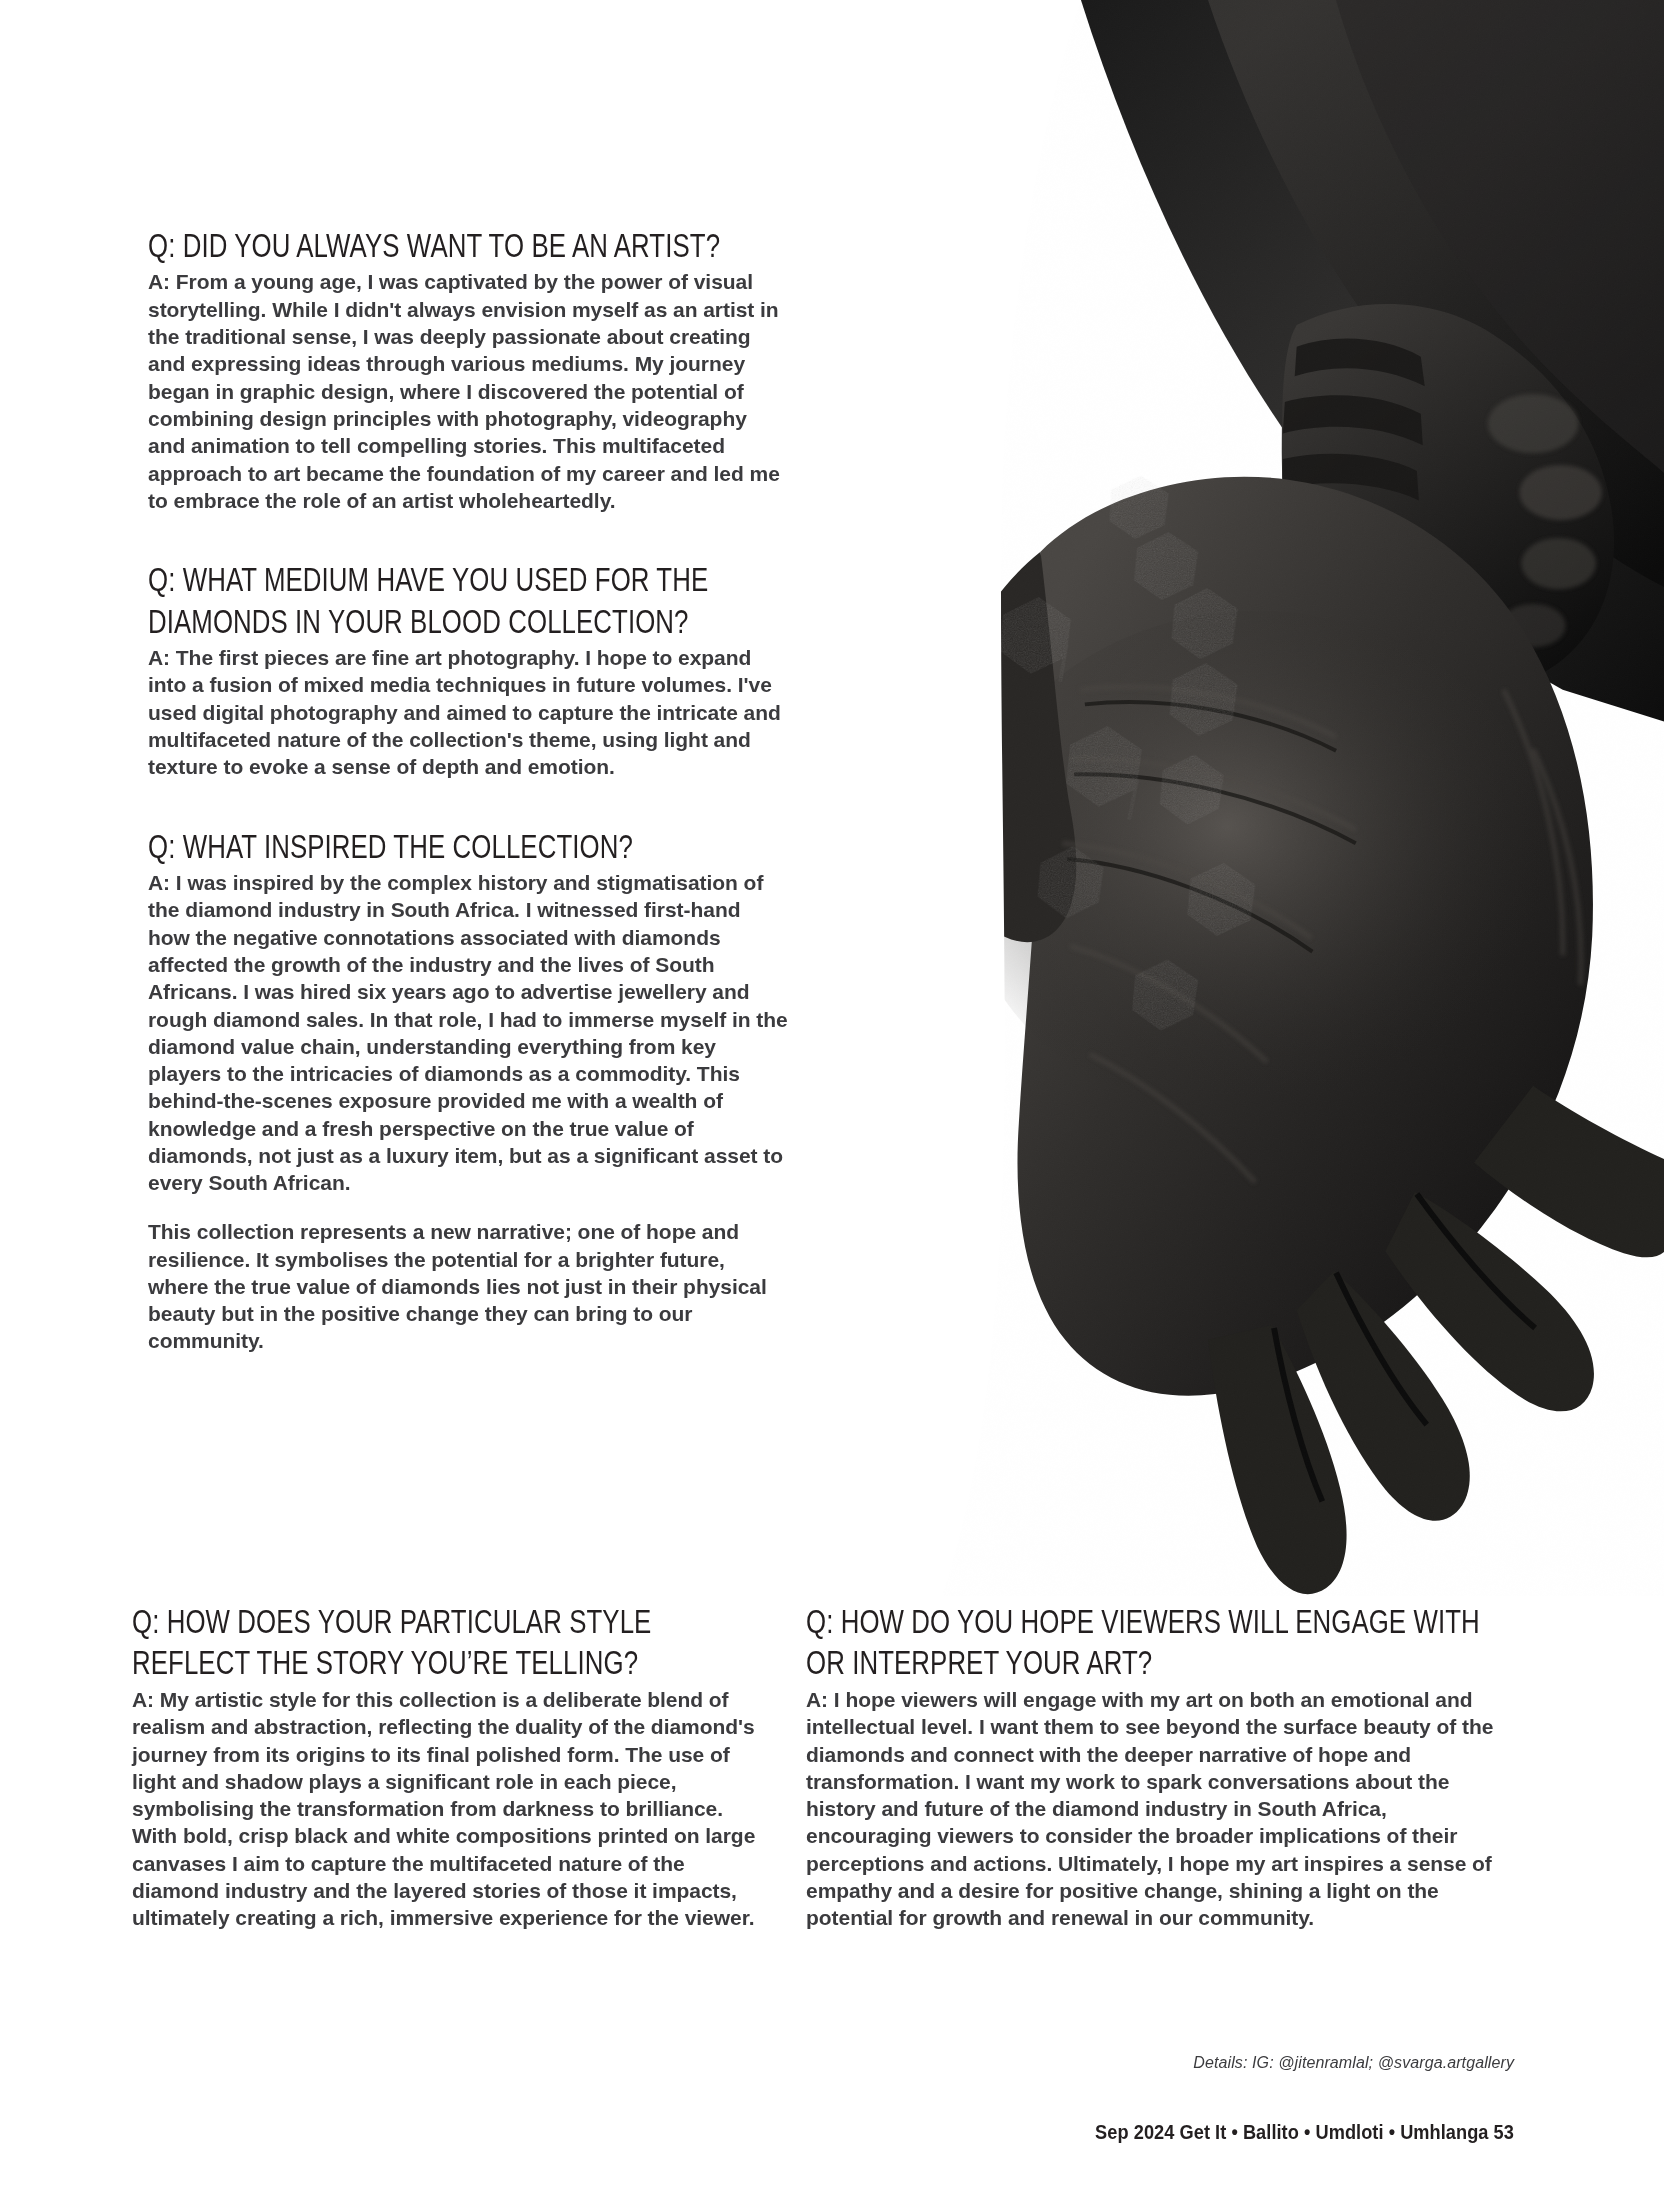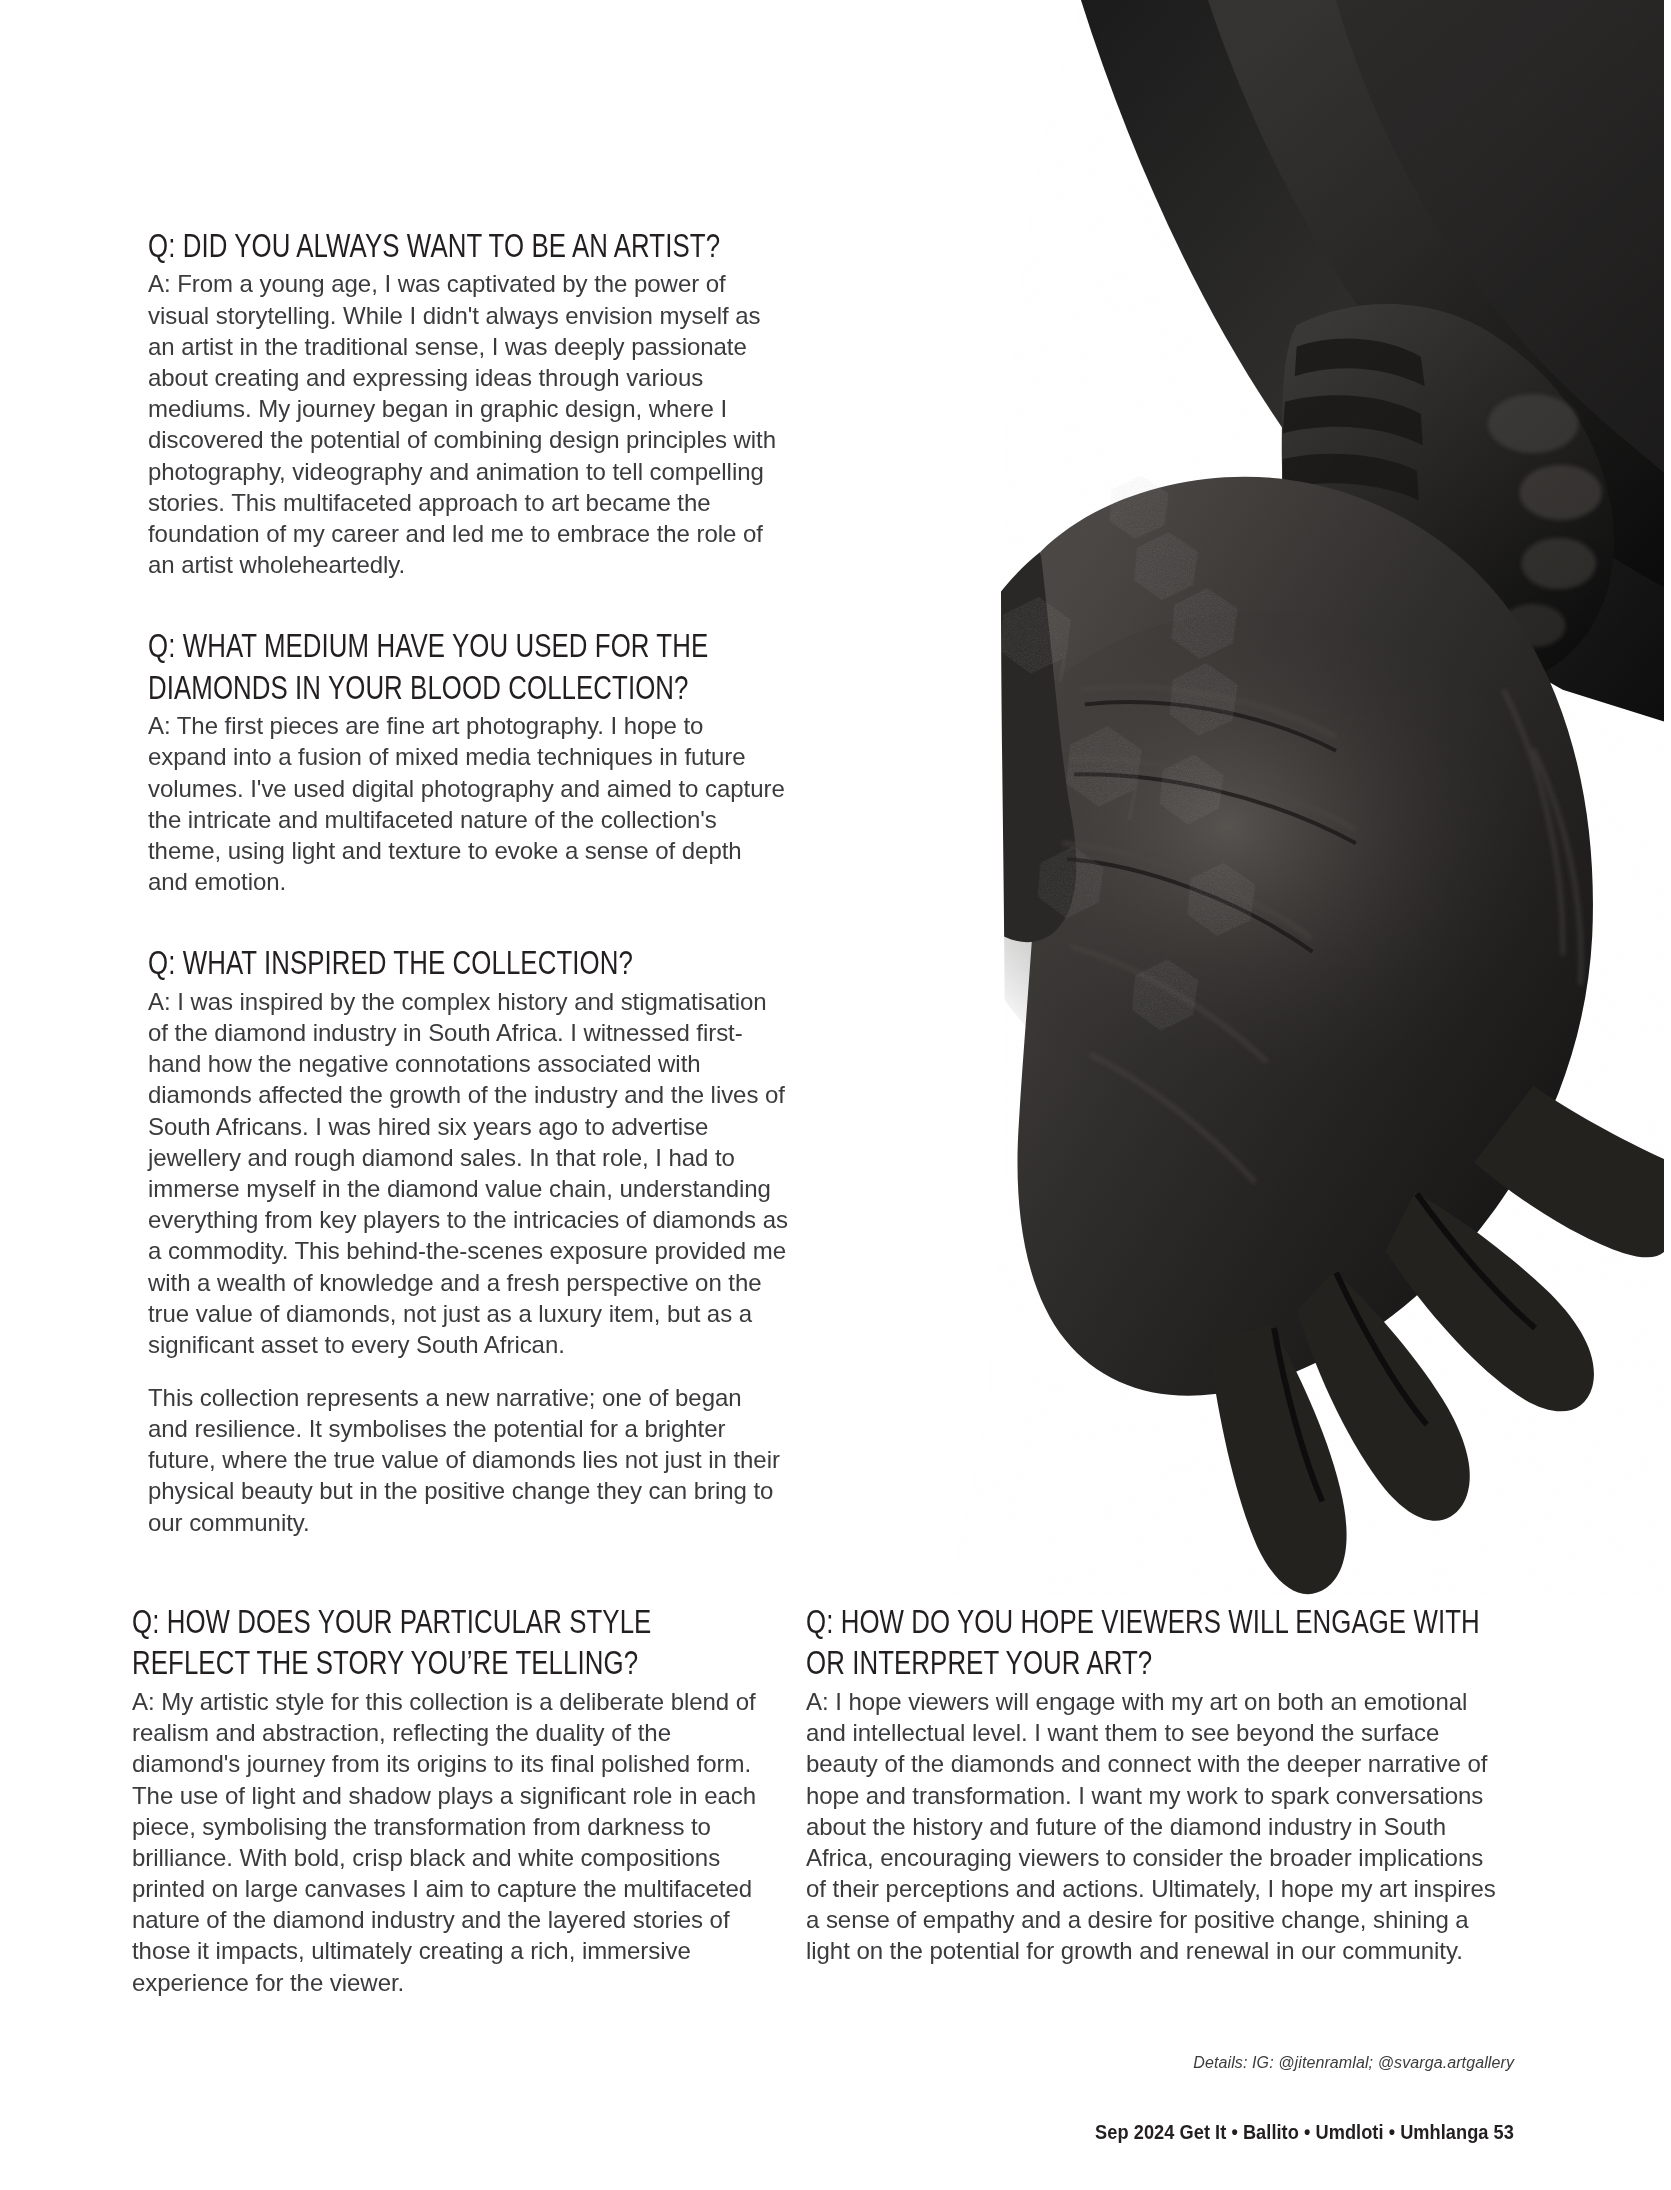--- a/index.html
+++ b/index.html
@@ -57,25 +57,25 @@
     letter-spacing: 0.1px;
     margin: 0 0 2px 0;
     color: #231f20;
     transform: scaleX(0.76);
     transform-origin: left center;
     width: 131.5%;
     white-space: pre-line;
   }
 
   p.body {
-    font-size: 24px;
+    font-size: 21px;
     line-height: 1.3;
     margin: 0 0 0 0;
     color: #3b3b3e;
-    font-weight: 400;
+    font-weight: 700;
     letter-spacing: -0.05px;
   }
   p.body + p.body { margin-top: 21.7px; }
 
   .block { margin-bottom: 45px; }
   .block:last-child { margin-bottom: 14px; }
 
   
   .details {
     position: absolute;
@@ -277,21 +277,21 @@
     </div>
 
     <div class="block">
       <h2 class="q">Q: WHAT MEDIUM HAVE YOU USED FOR THE DIAMONDS IN YOUR BLOOD COLLECTION?</h2>
       <p class="body">A: The first pieces are fine art photography. I hope to expand into a fusion of mixed media techniques in future volumes. I've used digital photography and aimed to capture the intricate and multifaceted nature of the collection's theme, using light and texture to evoke a sense of depth and emotion.</p>
     </div>
 
     <div class="block">
       <h2 class="q">Q: WHAT INSPIRED THE COLLECTION?</h2>
       <p class="body">A: I was inspired by the complex history and stigmatisation of the diamond industry in South Africa. I witnessed first-hand how the negative connotations associated with diamonds affected the growth of the industry and the lives of South Africans. I was hired six years ago to advertise jewellery and rough diamond sales. In that role, I had to immerse myself in the diamond value chain, understanding everything from key players to the intricacies of diamonds as a commodity. This behind-the-scenes exposure provided me with a wealth of knowledge and a fresh perspective on the true value of diamonds, not just as a luxury item, but as a significant asset to every South African.</p>
-      <p class="body">This collection represents a new narrative; one of began and resilience. It symbolises the potential for a brighter future, where the true value of diamonds lies not just in their physical beauty but in the positive change they can bring to our community.</p>
+      <p class="body">This collection represents a new narrative; one of hope and resilience. It symbolises the potential for a brighter future, where the true value of diamonds lies not just in their physical beauty but in the positive change they can bring to our community.</p>
     </div>
 
   </div>
 
   <div class="col-left-bottom">
     <h2 class="q">Q: HOW DOES YOUR PARTICULAR STYLE REFLECT THE STORY YOU’RE TELLING?</h2>
     <p class="body">A: My artistic style for this collection is a deliberate blend of realism and abstraction, reflecting the duality of the diamond's journey from its origins to its final polished form. The use of light and shadow plays a significant role in each piece, symbolising the transformation from darkness to brilliance. With bold, crisp black and white compositions printed on large canvases I aim to capture the multifaceted nature of the diamond industry and the layered stories of those it impacts, ultimately creating a rich, immersive experience for the viewer.</p>
   </div>
 
   <div class="col-right-bottom">

